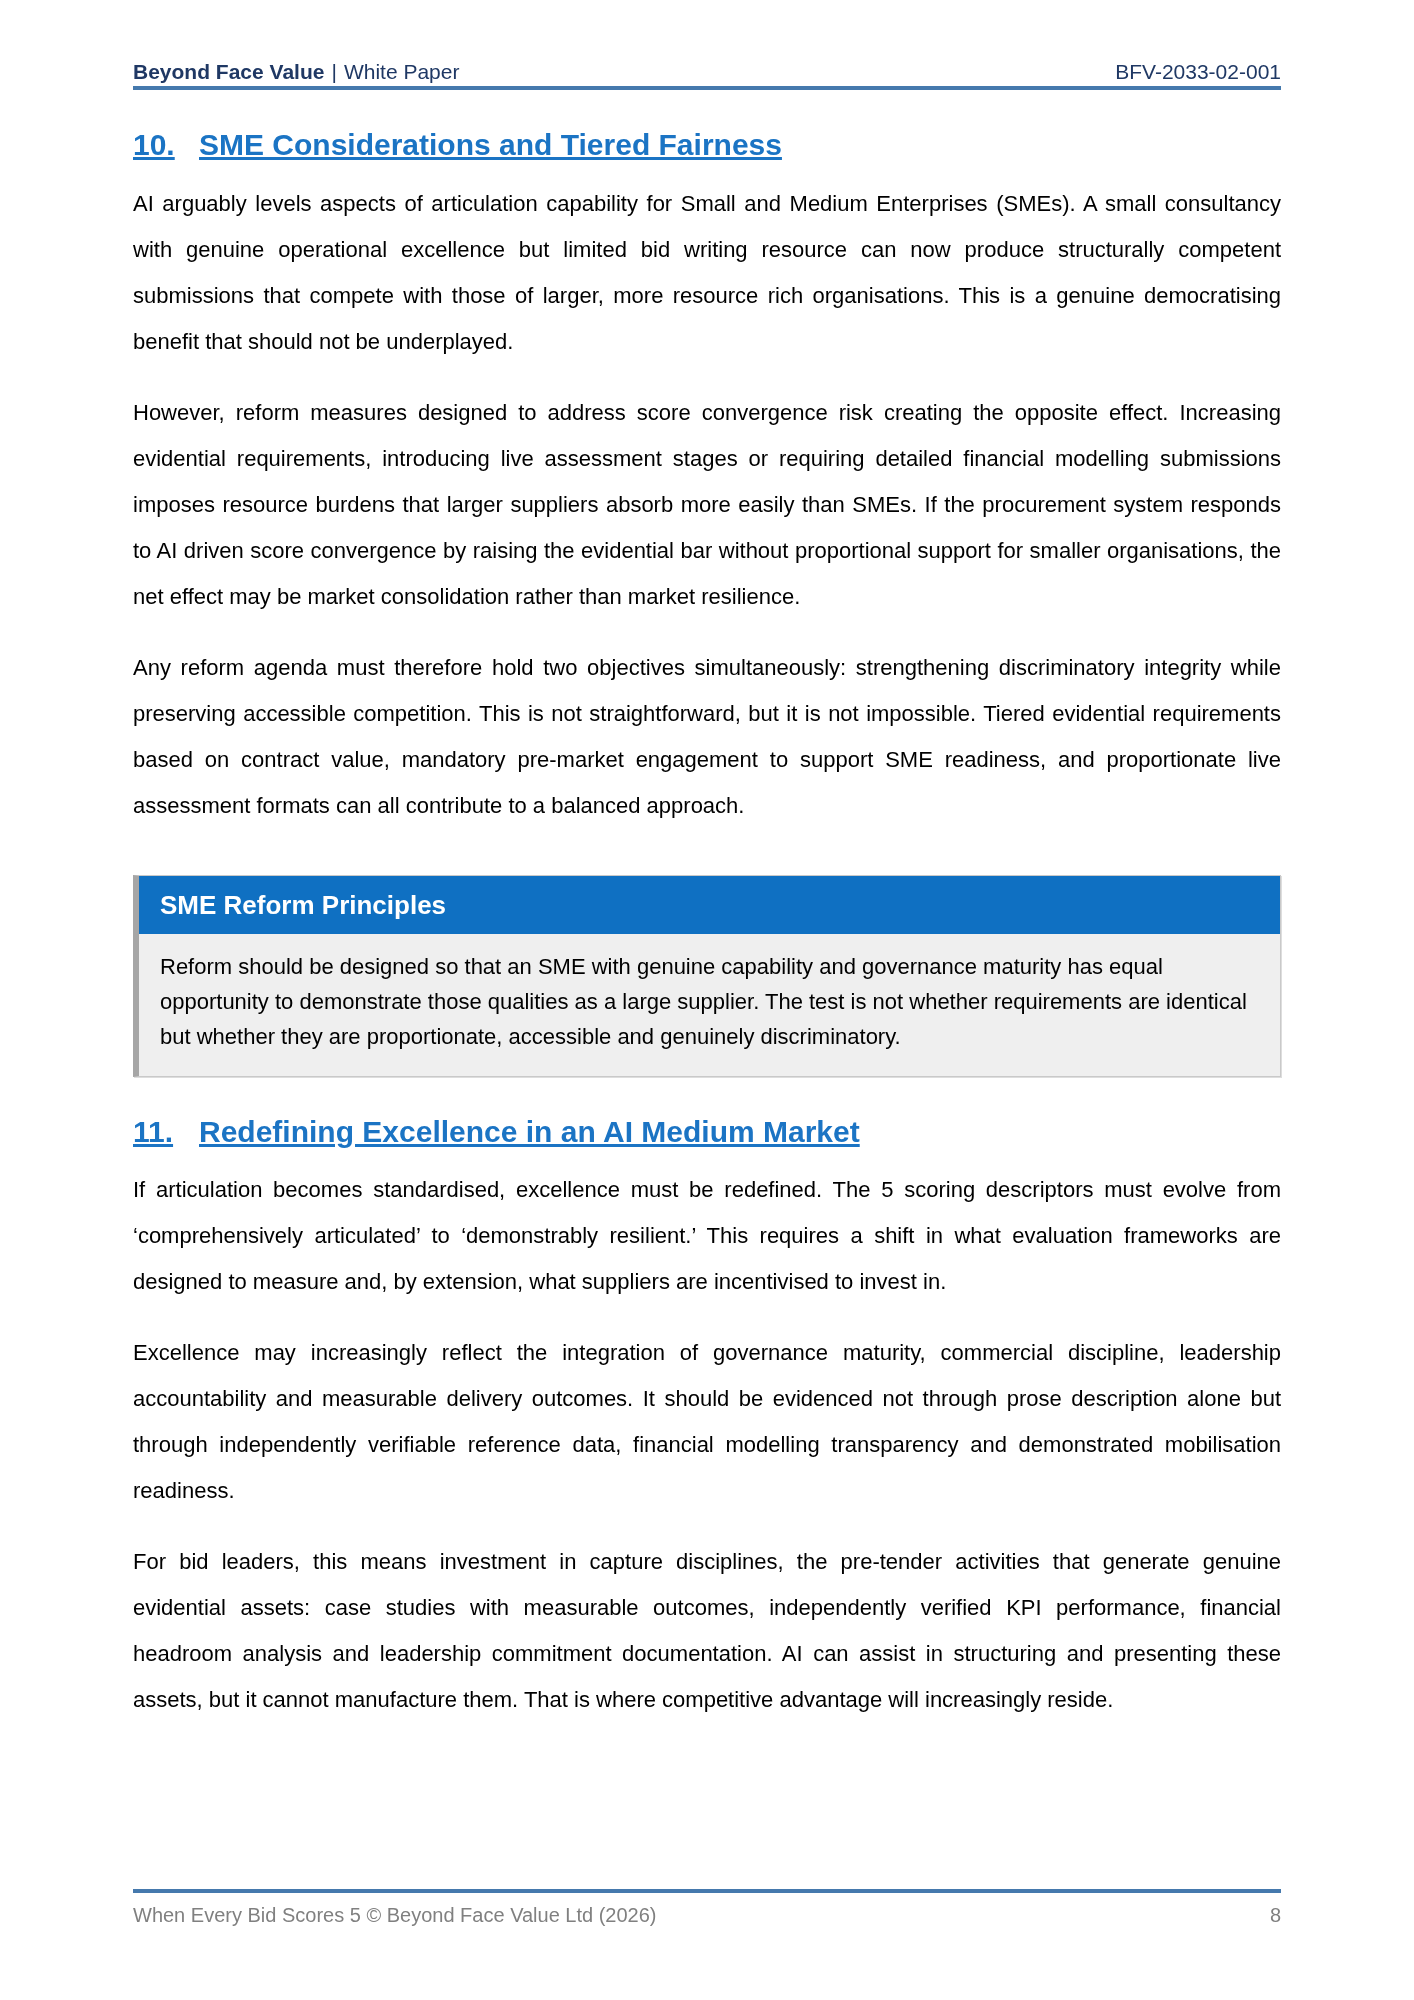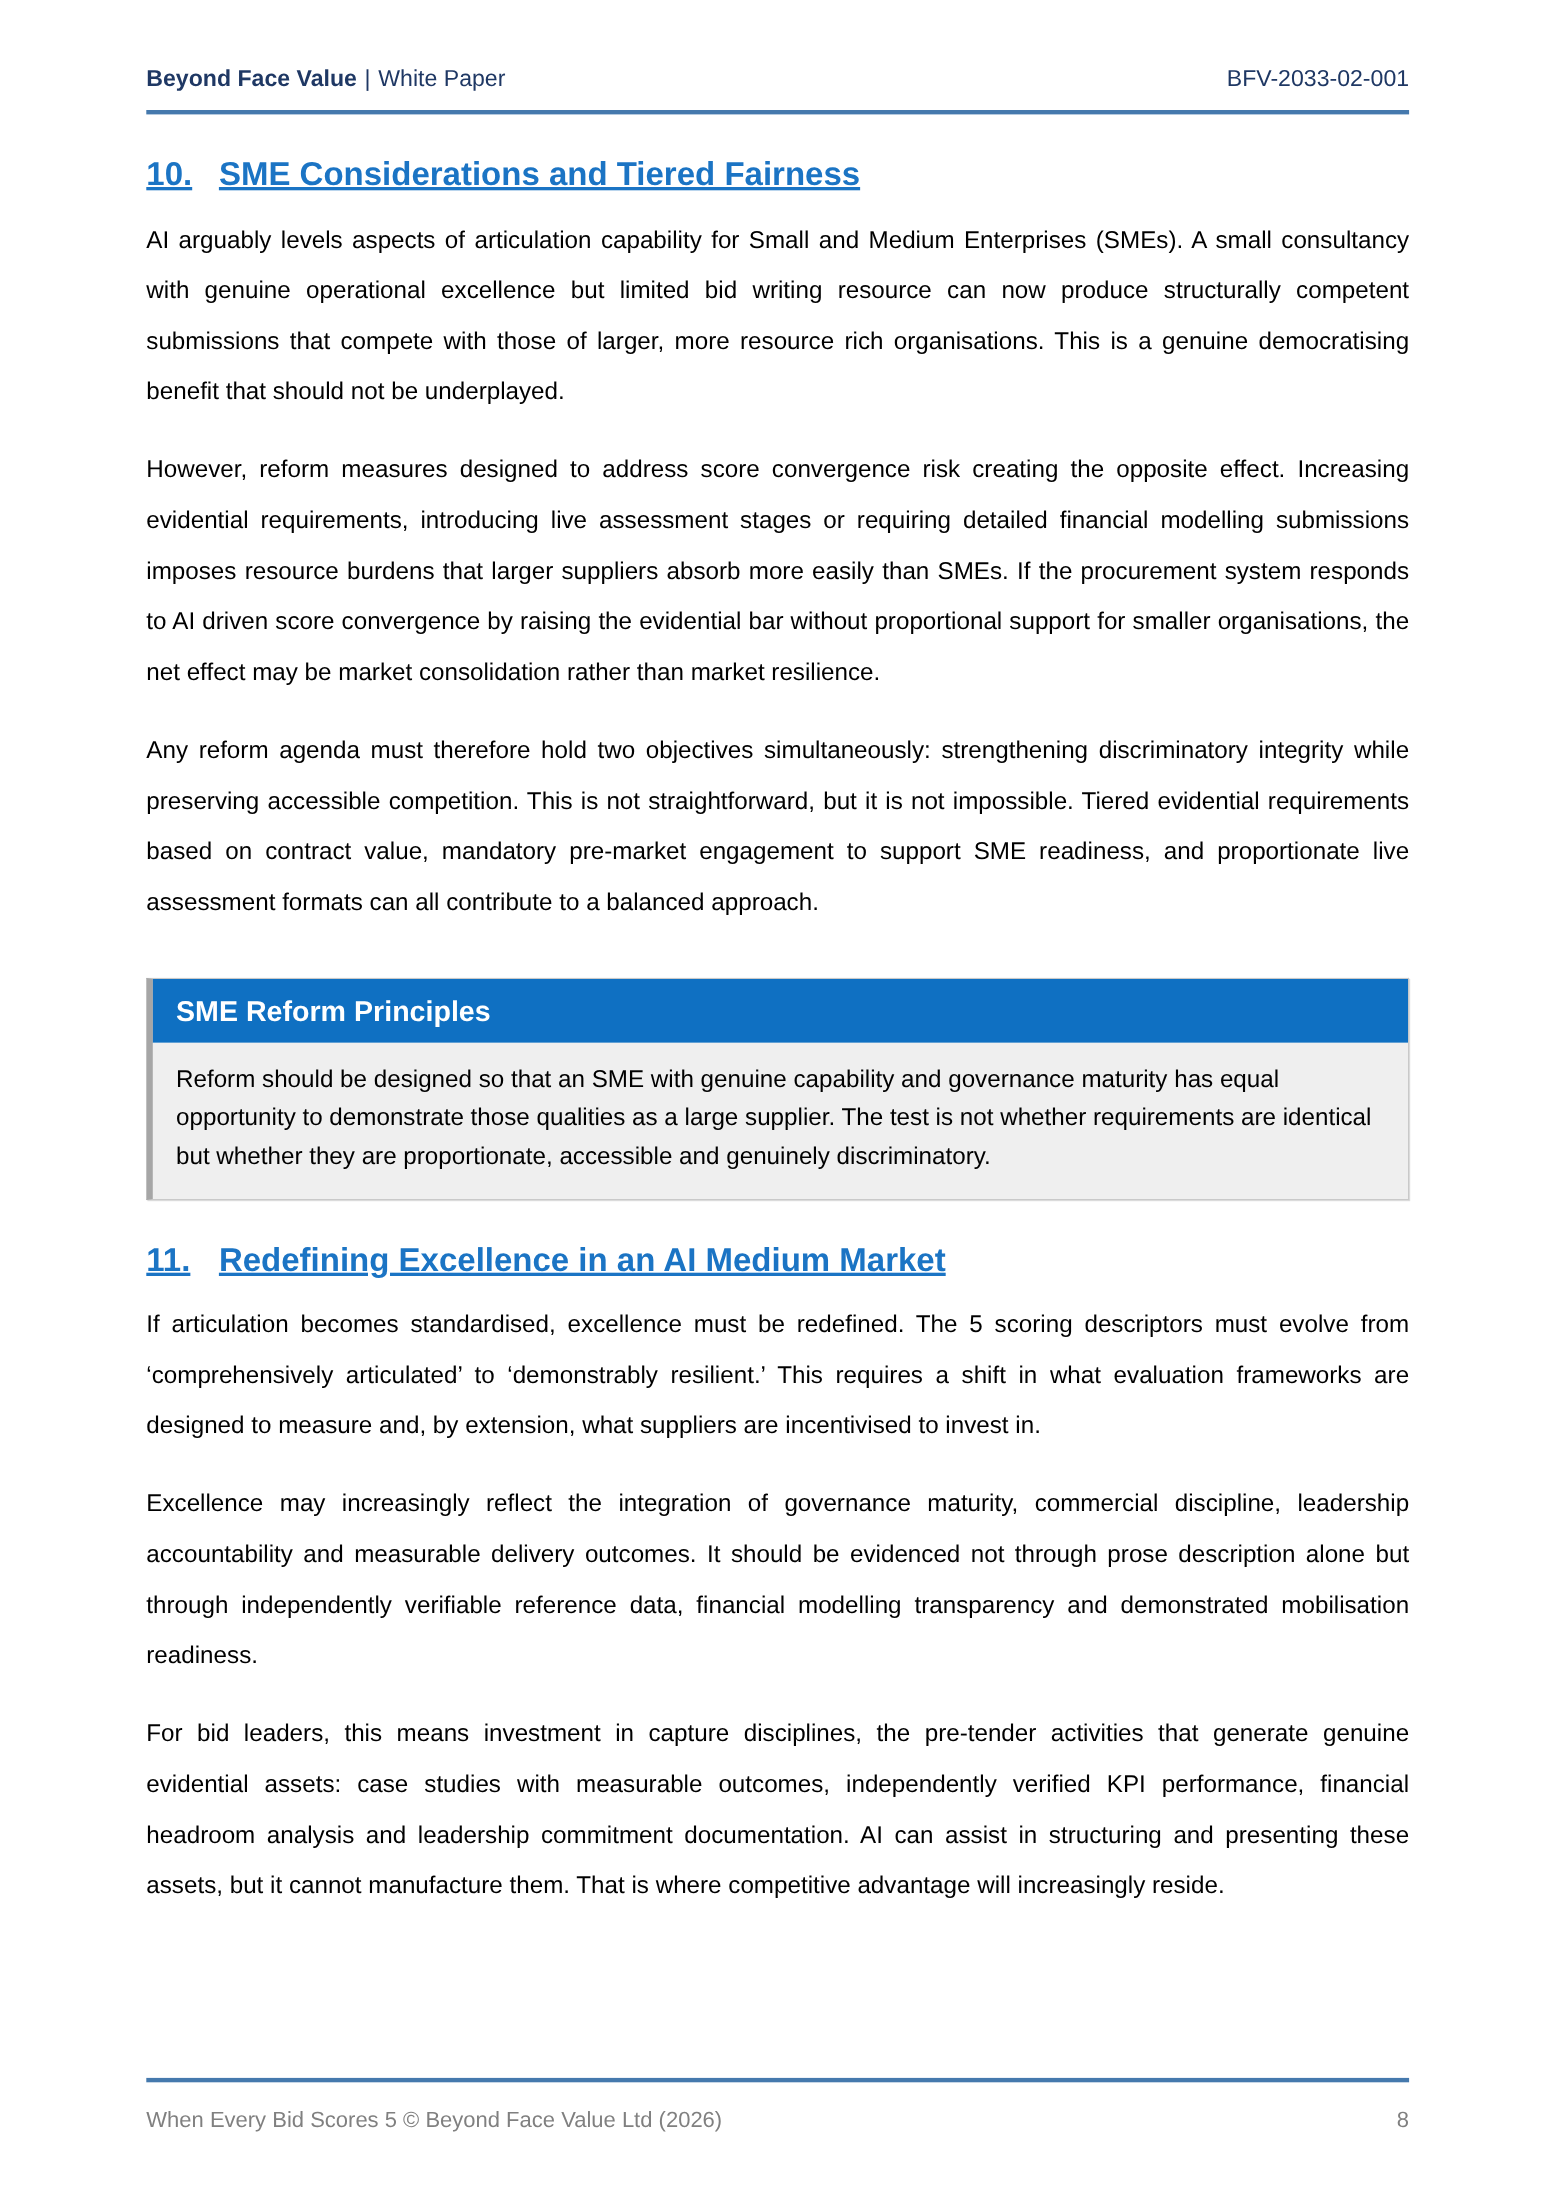--- a/index.html
+++ b/index.html
@@ -33,21 +33,21 @@
     padding-top: 60px;
   }
   
   .page-header {
     display: flex;
     justify-content: space-between;
     align-items: baseline;
     font-size: 21px;
     color: var(--navy);
     border-bottom: 4px solid var(--rule-blue);
-    padding-bottom: 16px;
+    padding-bottom: 2px;
   }
   .page-header .brand { font-weight: bold; }
   .page-header .sep { margin: 0 7px; font-weight: normal; }
   .page-header .doc-id { font-weight: normal; }
   
   h1.section-heading {
     color: var(--heading-blue);
     font-size: 30px;
     font-weight: bold;
     line-height: 1.15;
@@ -86,21 +86,21 @@
     text-align: left;
   }
   .after-callout { margin-top: 50px; }
   
   .page-footer {
     position: absolute;
     left: 133px;
     width: 1148px;
     top: 1889px;
     border-top: 4px solid var(--rule-blue);
-    padding-top: 24px;
+    padding-top: 11px;
     display: flex;
     justify-content: space-between;
     font-size: 20px;
     color: var(--footer-gray);
   }
 </style>
 </head>
 <body>
 
 <div class="page">

